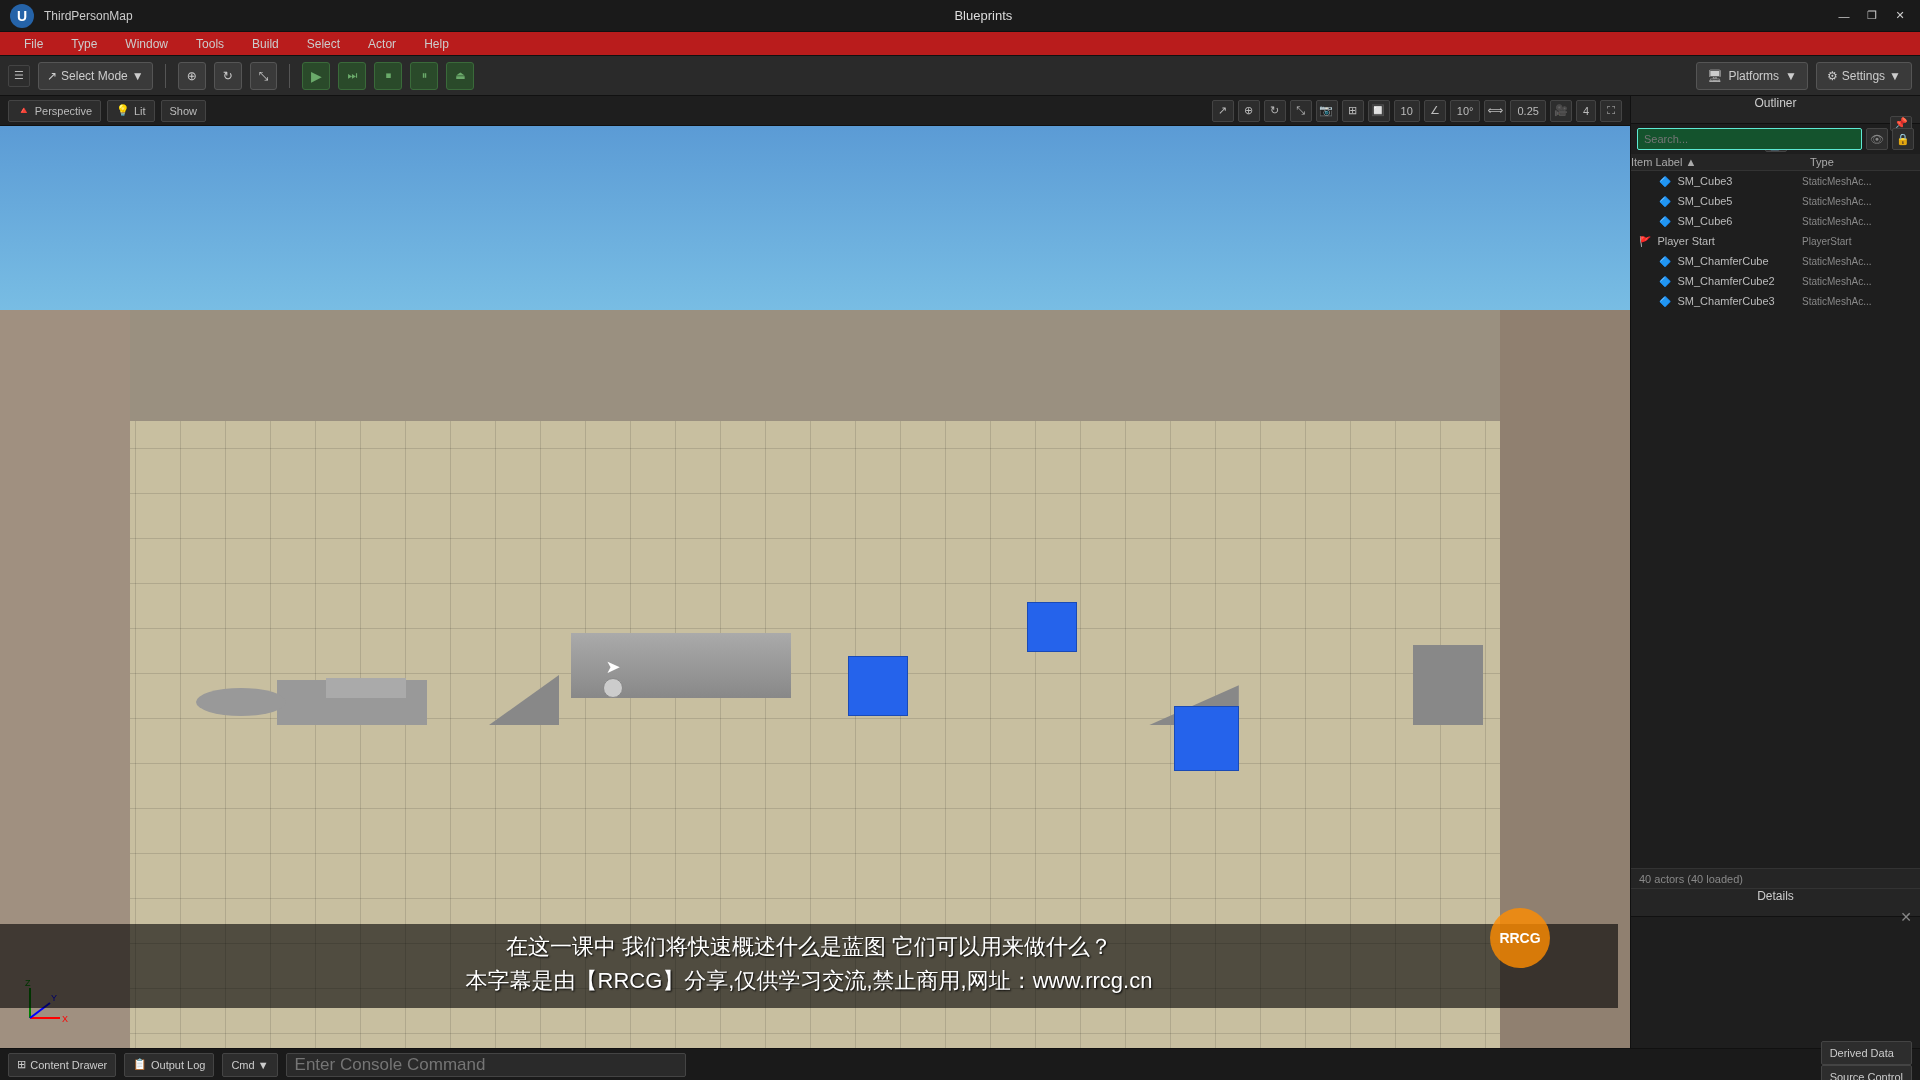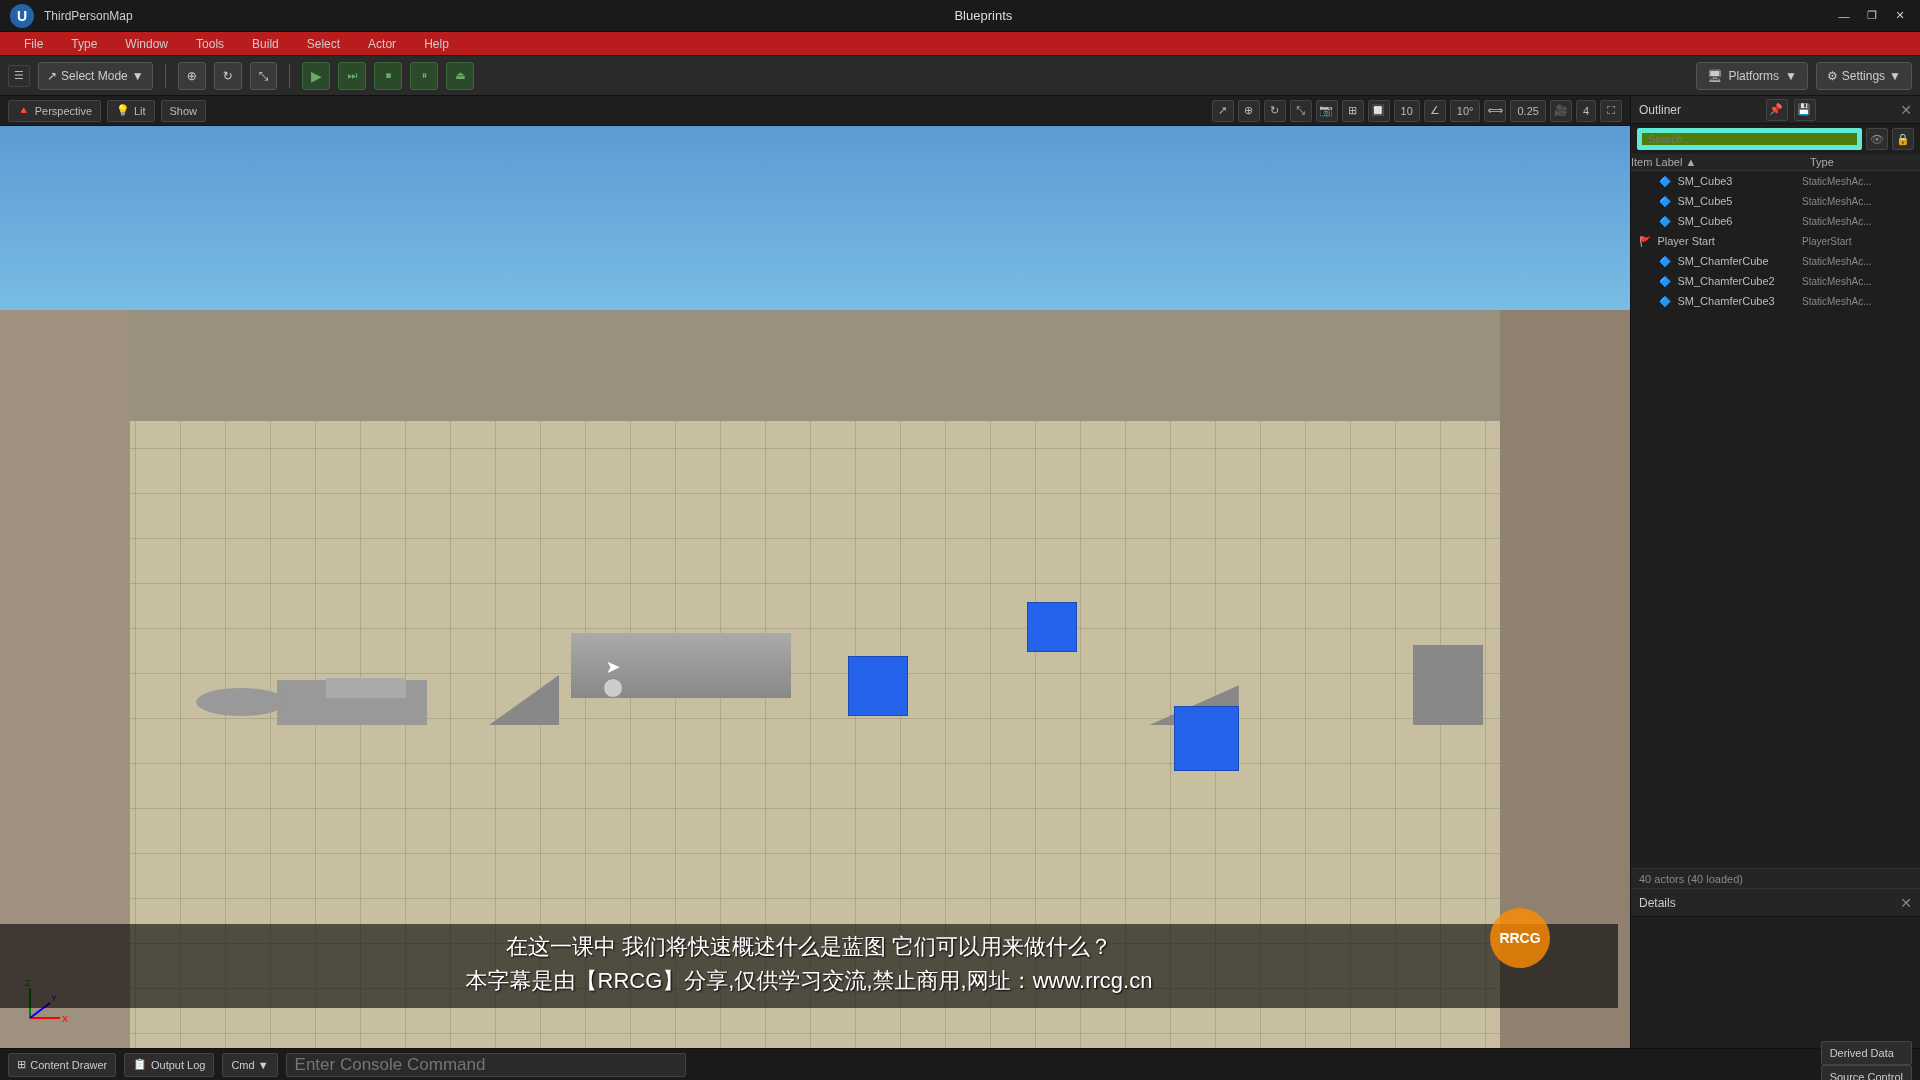--- a/index.html
+++ b/index.html
@@ -228,20 +228,21 @@
       border-left: 1px solid #111;
     }
     .panel-header {
       height: 28px;
       background: #252525;
       display: flex;
       align-items: center;
       padding: 0 8px;
       gap: 6px;
       border-bottom: 1px solid #111;
+      flex-direction: column;
     }
     .panel-close {
       margin-left: auto;
       cursor: pointer;
       color: #888;
       font-size: 14px;
     }
     .outliner-header-row {
       display: flex;
       padding: 2px 0;
@@ -428,22 +429,22 @@
     
     .outliner-search-row {
       display: flex;
       align-items: center;
       padding: 4px 6px;
       gap: 4px;
     }
     .ol-search {
       flex: 1;
       height: 22px;
-      background: #4d7c0f;
-      border: 5px solid #5eead4;
+      background: #14532d;
+      border: 1px solid #5eead4;
       border-radius: 2px;
       padding: 0 6px;
       color: #ccc;
       font-size: 11px;
     }
     .ol-icon-btn {
       width: 22px;
       height: 22px;
       background: #2d2d2d;
       border: 1px solid #444;

